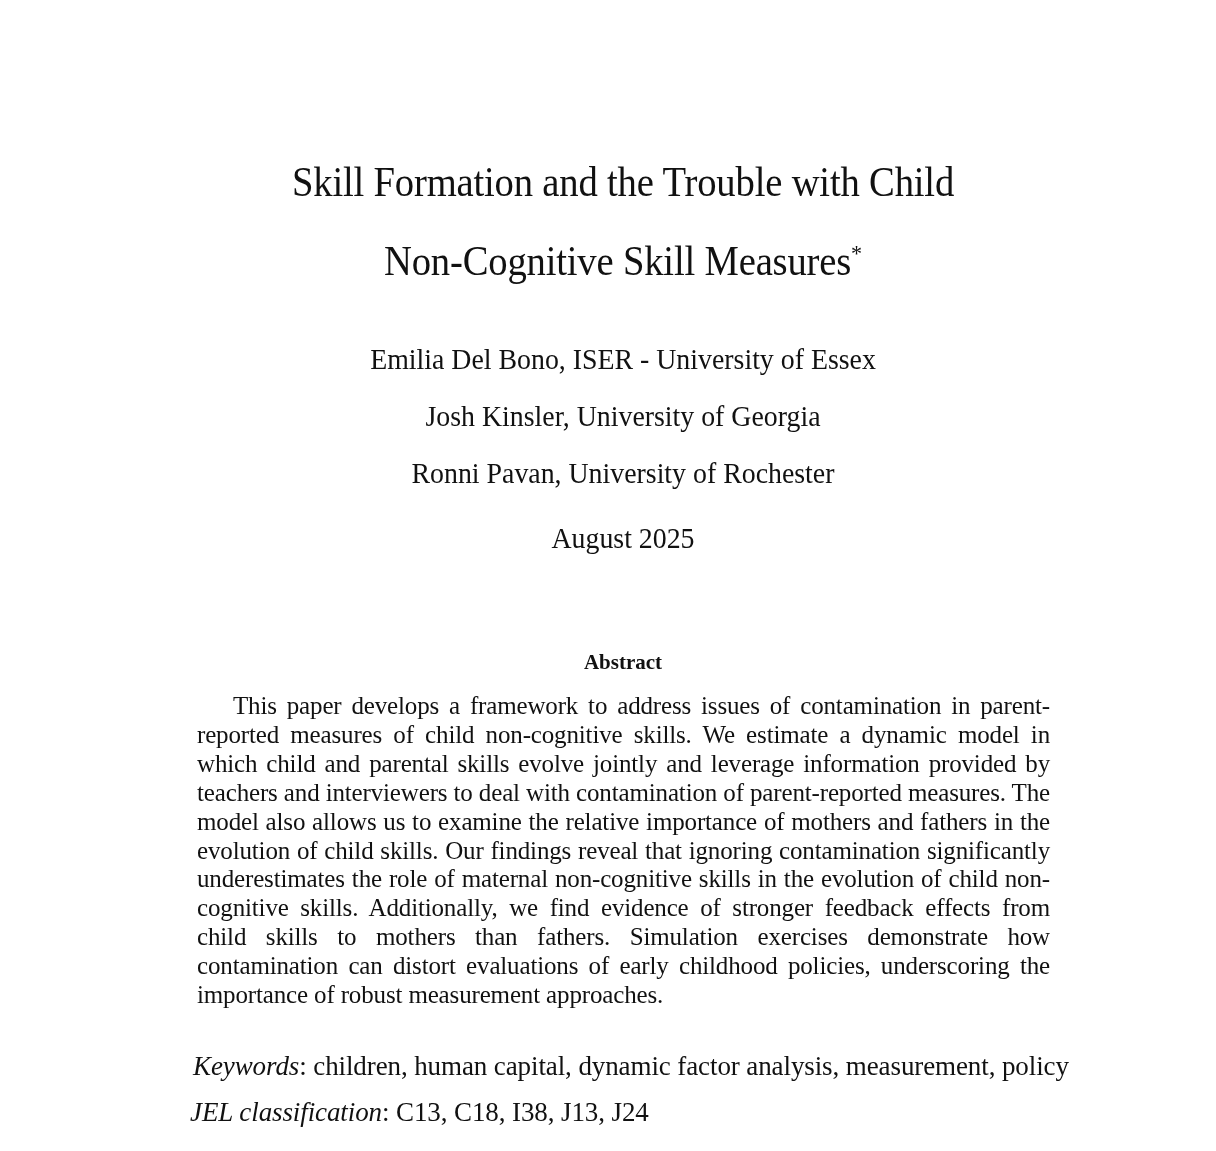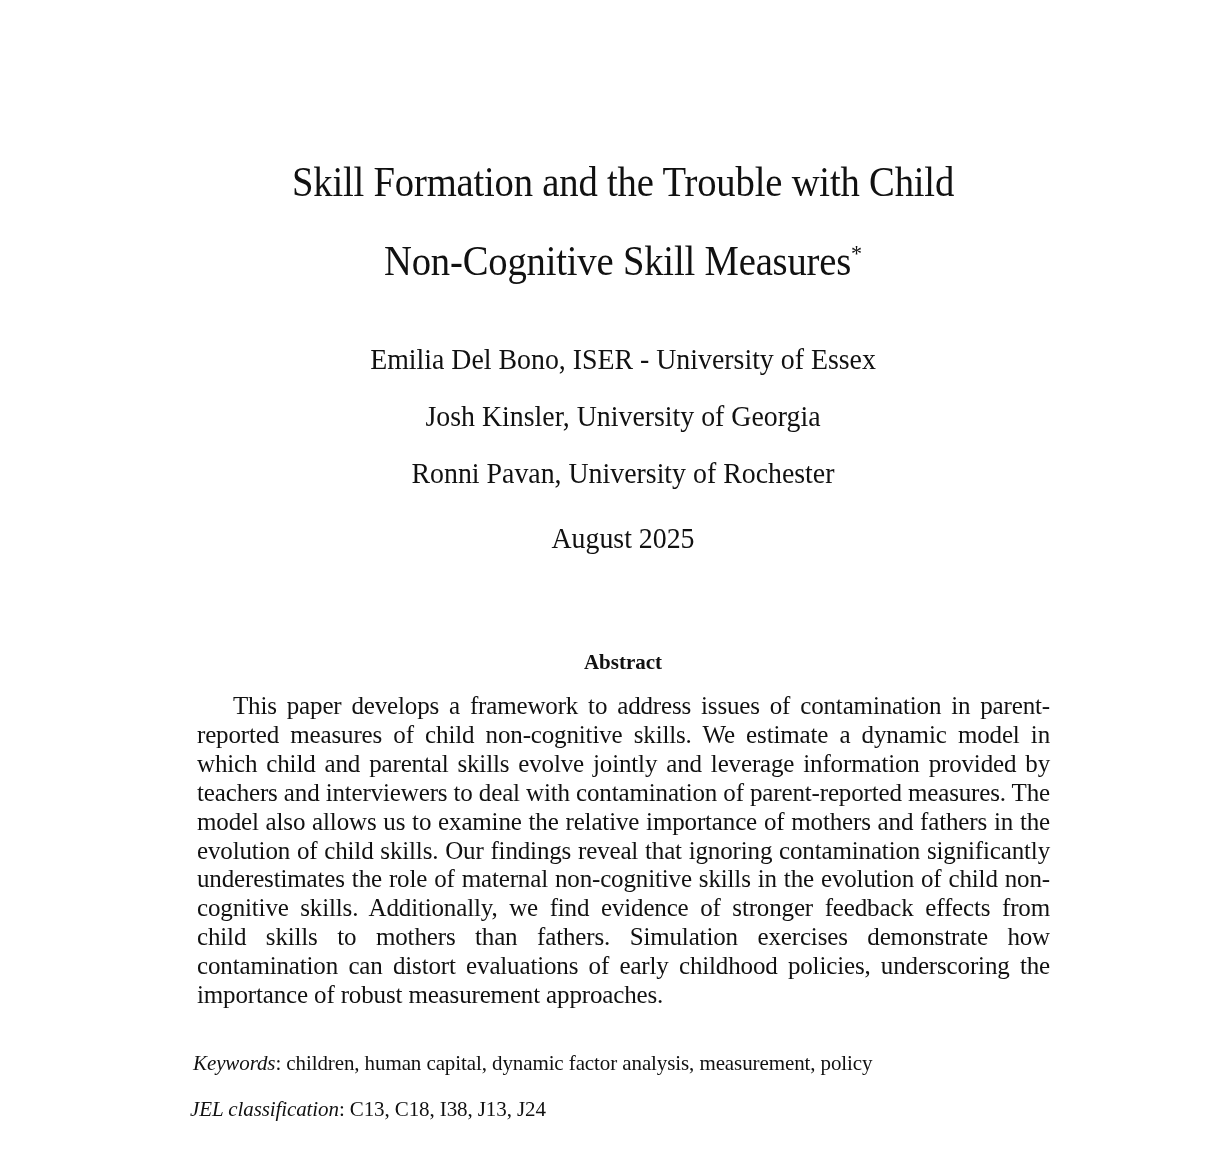--- a/index.html
+++ b/index.html
@@ -66,21 +66,21 @@
       width: 853px;
       font-size: 25px;
       line-height: 28.9px;
       text-align: justify;
       text-indent: 36px;
       letter-spacing: -0.15px;
     }
     .meta-line {
       position: absolute;
       left: 193px;
-      font-size: 21px;
+      font-size: 27px;
       white-space: nowrap;
       line-height: 1;
       letter-spacing: -0.1px;
     }
     #keywords { top: 1053px; }
     #jel { top: 1099px; left: 190px; text-align: right; }
     .meta-label { font-style: italic; }
   </style>
 </head>
 <body>

